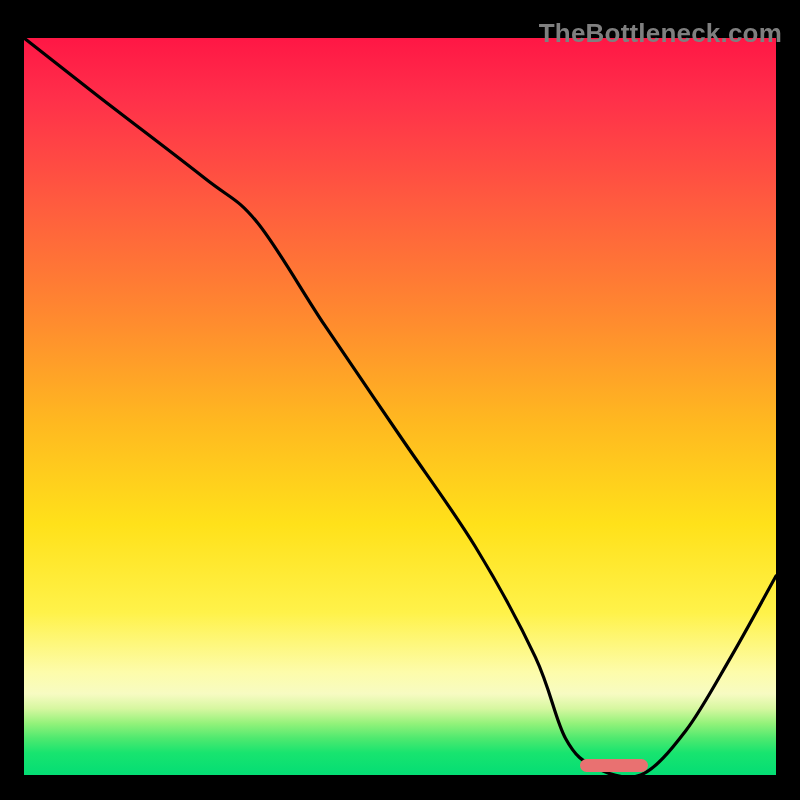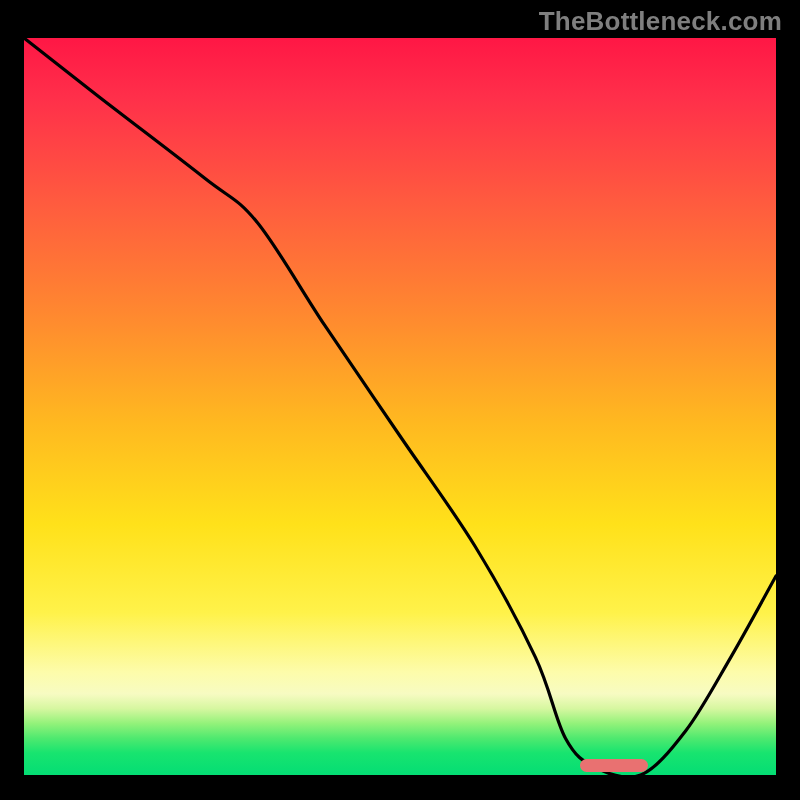--- a/index.html
+++ b/index.html
@@ -10,21 +10,21 @@
     background: #000000;
     overflow: hidden;
   }
   .chart-wrapper {
     position: relative;
     width: 800px;
     height: 800px;
   }
   .watermark {
     position: absolute;
-    top: 6px;
+    top: 18px;
     right: 18px;
     font-family: Arial, Helvetica, sans-serif;
     font-size: 26px;
     font-weight: 600;
     color: #7f7f7f;
     letter-spacing: 0.2px;
     z-index: 10;
   }
   .plot-area {
     position: absolute;

